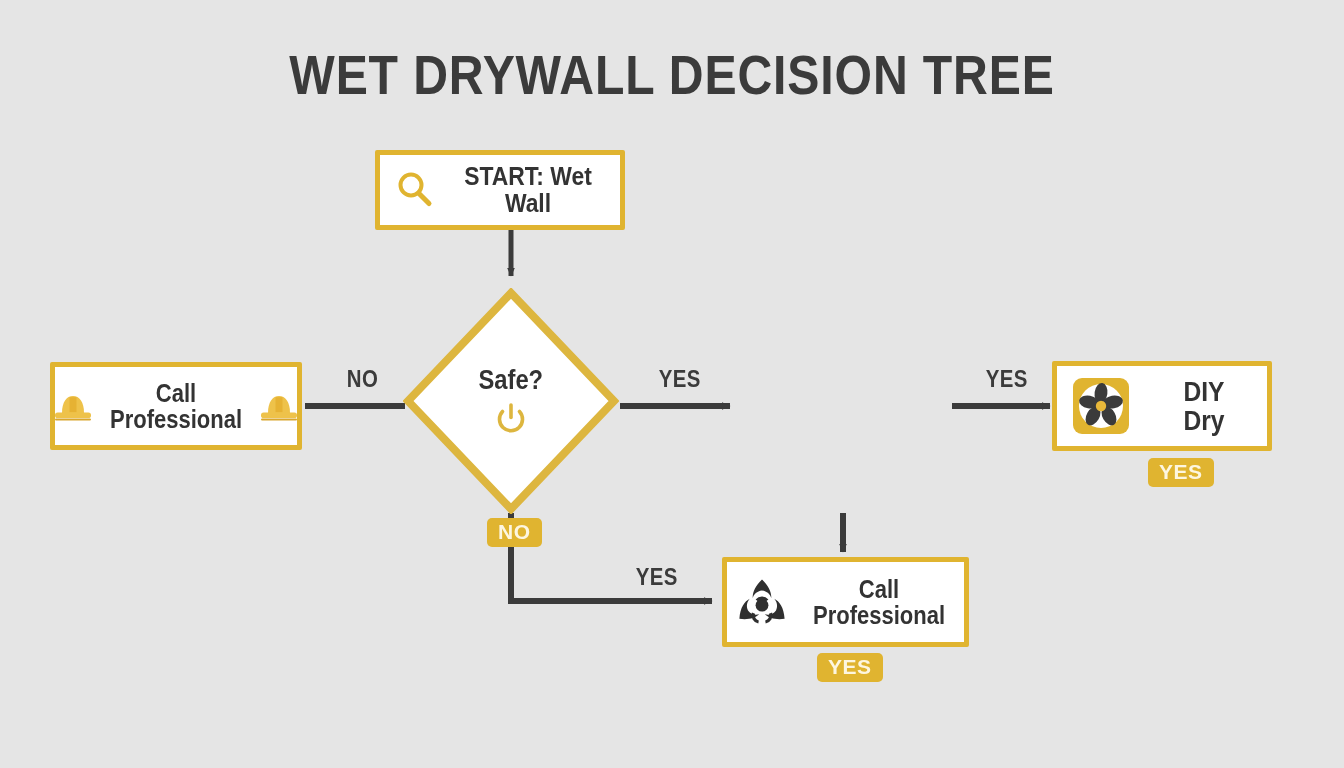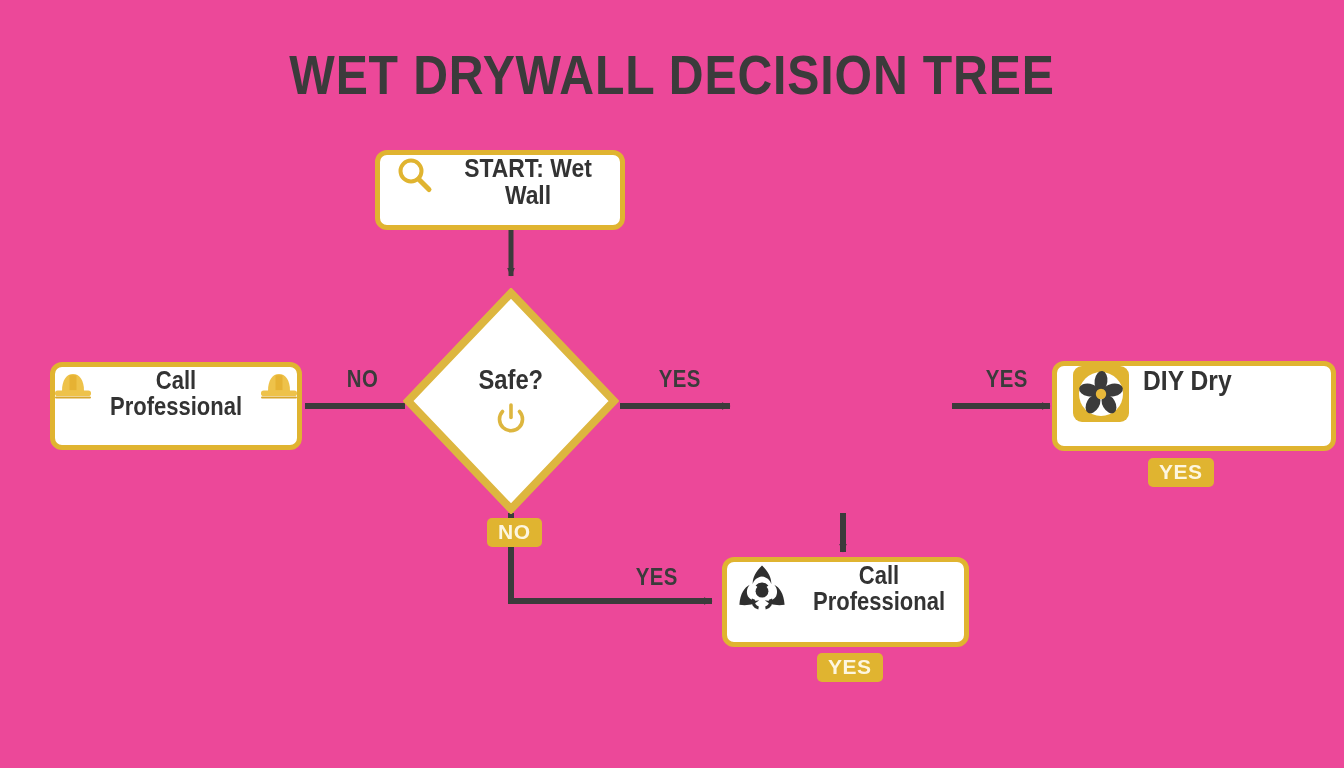--- a/index.html
+++ b/index.html
@@ -4,21 +4,21 @@
 <style>
   html, body {
     margin: 0;
     padding: 0;
     background: #ffffff;
   }
   #canvas {
     position: relative;
     width: 1344px;
     height: 768px;
-    background: #ec4899;
+    background: #e5e5e5;
     overflow: hidden;
     font-family: "Liberation Sans", sans-serif;
     -webkit-font-smoothing: antialiased;
   }
 
   
   #title {
     position: absolute;
     left: 0;
     top: 42px;
@@ -43,23 +43,24 @@
     pointer-events: none;
   }
 
   
   .node {
     position: absolute;
     box-sizing: border-box;
   }
   .rect-node {
     border: 5px solid #e0b430;
-    border-radius: 12px;
+    border-radius: 2px;
     background: #ffffff;
     display: flex;
+    align-items: center;
     justify-content: center;
     gap: 14px;
     padding: 0 14px;
   }
   .node-label {
     font-family: "Liberation Sans", sans-serif;
     font-weight: bold;
     color: #333333;
     line-height: 1.04;
     text-align: center;
@@ -204,21 +205,21 @@
     <span class="icon-inline">
       <svg class="icon" width="44" height="34" viewBox="0 0 44 34">
         <path d="M11,24 C11,13 15.5,7 22,7 C28.5,7 33,13 33,24 Z" fill="#eec24a"></path>
         <path d="M18.5,8.2 h7 v15 h-7 z" fill="#e6b233"></path>
         <rect x="4" y="23.5" width="36" height="5.5" rx="2.6" fill="#eec24a"></rect>
         <rect x="4" y="29.4" width="36" height="2.2" rx="1.1" fill="#d9a62c"></rect>
       </svg>
     </span>
   </div>
 
-  <div class="node rect-node" style="left:1052px; top:361px; width:284px; height:90px; gap:8px; justify-content:flex-start; padding-left:16px;">
+  <div class="node rect-node" style="left:1052px; top:361px; width:220px; height:90px; gap:26px; justify-content:flex-start; padding-left:16px;">
     <span class="icon-inline">
       <svg class="icon" width="56" height="56" viewBox="0 0 56 56">
         <rect x="0" y="0" width="56" height="56" rx="9" fill="#e0b430"></rect>
         <circle cx="28" cy="28" r="22" fill="#ffffff"></circle>
         <g fill="#3b3b3b">
           <ellipse cx="28" cy="15" rx="6.4" ry="10" transform="rotate(8 28 15)"></ellipse>
           <ellipse cx="40" cy="24" rx="6.4" ry="10" transform="rotate(80 40 24)"></ellipse>
           <ellipse cx="36" cy="38" rx="6.4" ry="10" transform="rotate(150 36 38)"></ellipse>
           <ellipse cx="20" cy="38" rx="6.4" ry="10" transform="rotate(-150 20 38)"></ellipse>
           <ellipse cx="16" cy="24" rx="6.4" ry="10" transform="rotate(-80 16 24)"></ellipse>

